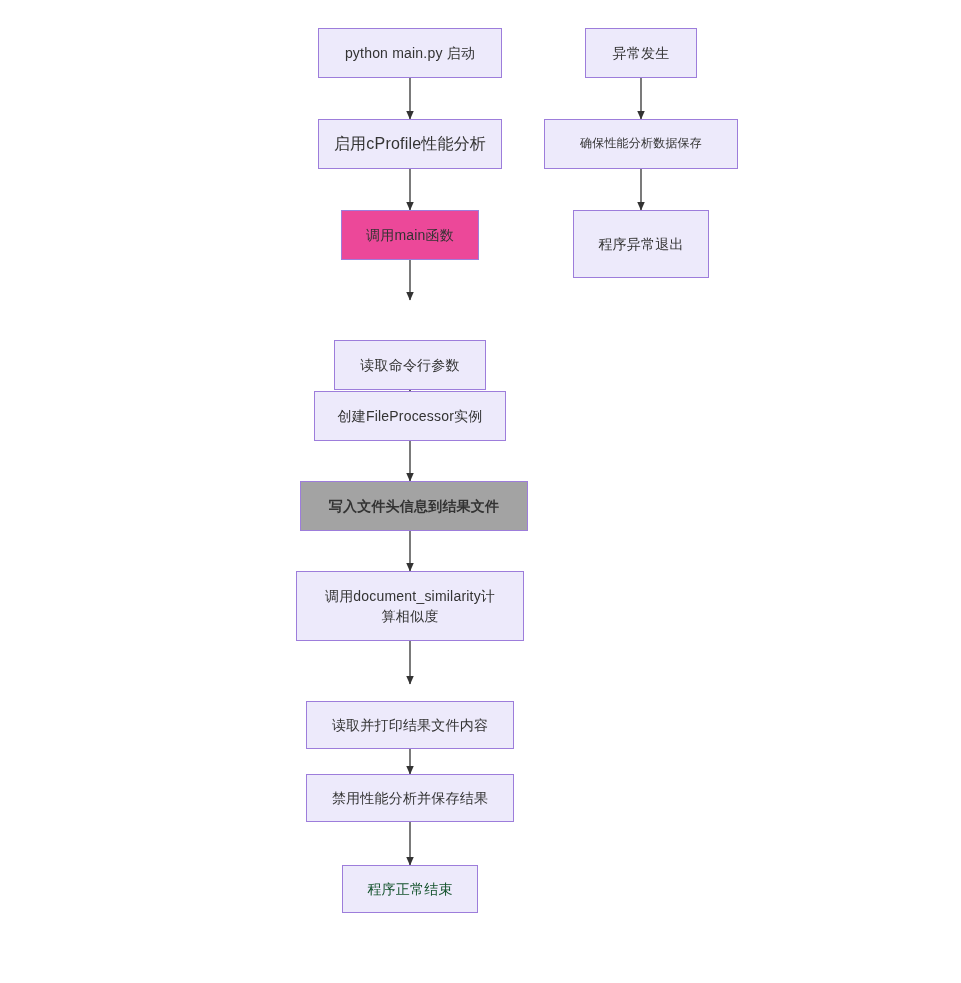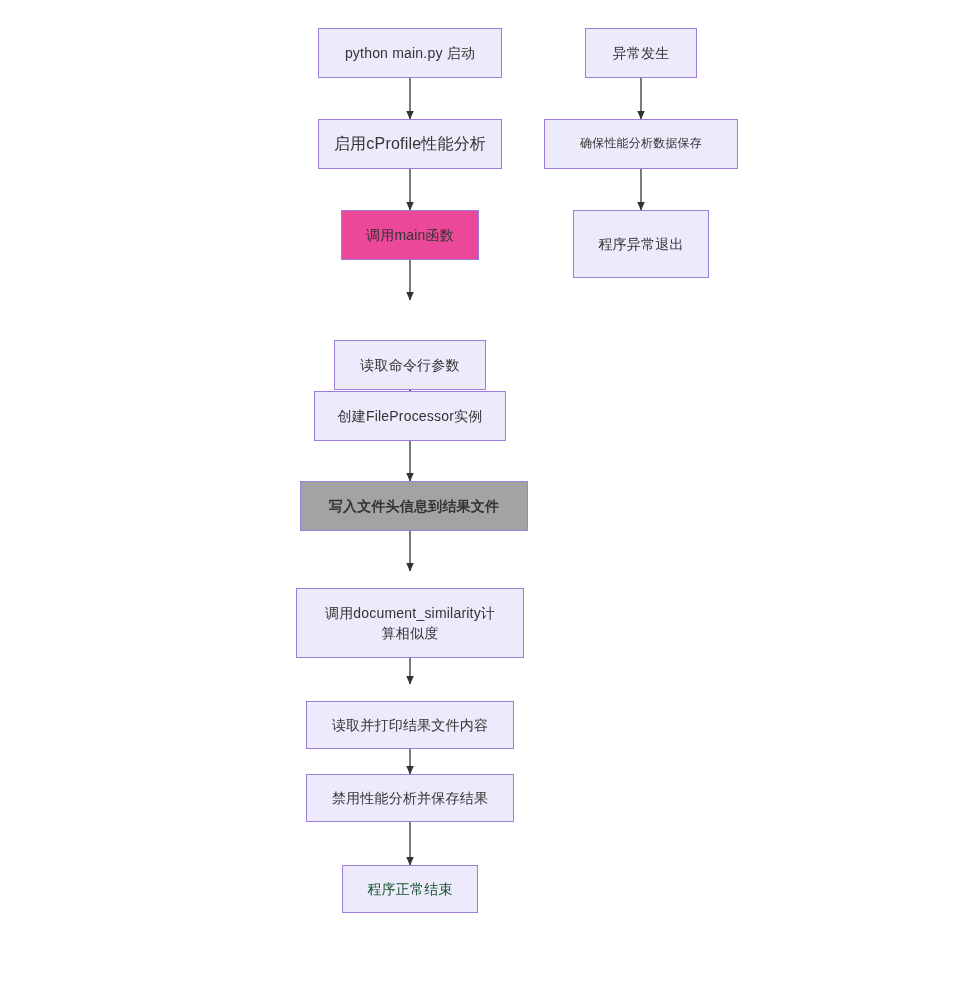--- a/index.html
+++ b/index.html
@@ -70,21 +70,21 @@
       </g>
   </svg>
 
   <div id="node-group">
       <div class="node" style="left: 318px; top: 28px; width: 184px; height: 50px; background: rgb(237, 234, 251); border-color: rgb(157, 125, 219); color: rgb(51, 51, 51); font-size: 14px;">python main.py 启动</div>
       <div class="node" style="left: 318px; top: 119px; width: 184px; height: 50px; background: rgb(237, 234, 251); border-color: rgb(157, 125, 219); color: rgb(51, 51, 51); font-size: 16px;">启用cProfile性能分析</div>
       <div class="node" style="left: 341px; top: 210px; width: 138px; height: 50px; background: #ec4899; border-color: rgb(157, 125, 219); color: rgb(51, 51, 51); font-size: 14px;">调用main函数</div>
       <div class="node" style="left: 334px; top: 300px; width: 152px; height: 50px; background: rgb(237, 234, 251); border-color: rgb(157, 125, 219); color: rgb(51, 51, 51); font-size: 14px; margin-top: 40px;">读取命令行参数</div>
       <div class="node" style="left: 314px; top: 391px; width: 192px; height: 50px; background: rgb(237, 234, 251); border-color: rgb(157, 125, 219); color: rgb(51, 51, 51); font-size: 14px;">创建FileProcessor实例</div>
       <div class="node" style="left: 300px; top: 481px; width: 228px; height: 50px; background: #a3a3a3; border-color: rgb(157, 125, 219); color: rgb(51, 51, 51); font-size: 14px; font-weight: bold;">写入文件头信息到结果文件</div>
-      <div class="node" style="left: 296px; top: 571px; width: 228px; height: 70px; background: rgb(237, 234, 251); border-color: rgb(157, 125, 219); color: rgb(51, 51, 51); font-size: 14px; margin-top: 17px;">调用document_similarity计
+      <div class="node" style="left: 296px; top: 571px; width: 228px; height: 70px; background: rgb(237, 234, 251); border-color: rgb(157, 125, 219); color: rgb(51, 51, 51); font-size: 14px;">调用document_similarity计
 算相似度</div>
       <div class="node" style="left: 306px; top: 684px; width: 208px; height: 48px; background: rgb(237, 234, 251); border-color: rgb(157, 125, 219); color: rgb(51, 51, 51); font-size: 14px; margin-top: 17px;">读取并打印结果文件内容</div>
       <div class="node" style="left: 306px; top: 774px; width: 208px; height: 48px; background: rgb(237, 234, 251); border-color: rgb(157, 125, 219); color: rgb(51, 51, 51); font-size: 14px;">禁用性能分析并保存结果</div>
       <div class="node" style="left: 342px; top: 865px; width: 136px; height: 48px; background: rgb(237, 234, 251); border-color: rgb(157, 125, 219); color: #14532d; font-size: 14px;">程序正常结束</div>
       <div class="node" style="left: 585px; top: 28px; width: 112px; height: 50px; background: rgb(237, 234, 251); border-color: rgb(157, 125, 219); color: rgb(51, 51, 51); font-size: 14px;">异常发生</div>
       <div class="node" style="left: 544px; top: 119px; width: 194px; height: 50px; background: rgb(237, 234, 251); border-color: rgb(157, 125, 219); color: rgb(51, 51, 51); font-size: 12px;">确保性能分析数据保存</div>
       <div class="node" style="left: 573px; top: 210px; width: 136px; height: 68px; background: rgb(237, 234, 251); border-color: rgb(157, 125, 219); color: rgb(51, 51, 51); font-size: 14px;">程序异常退出</div>
     </div>
 
 </div>

